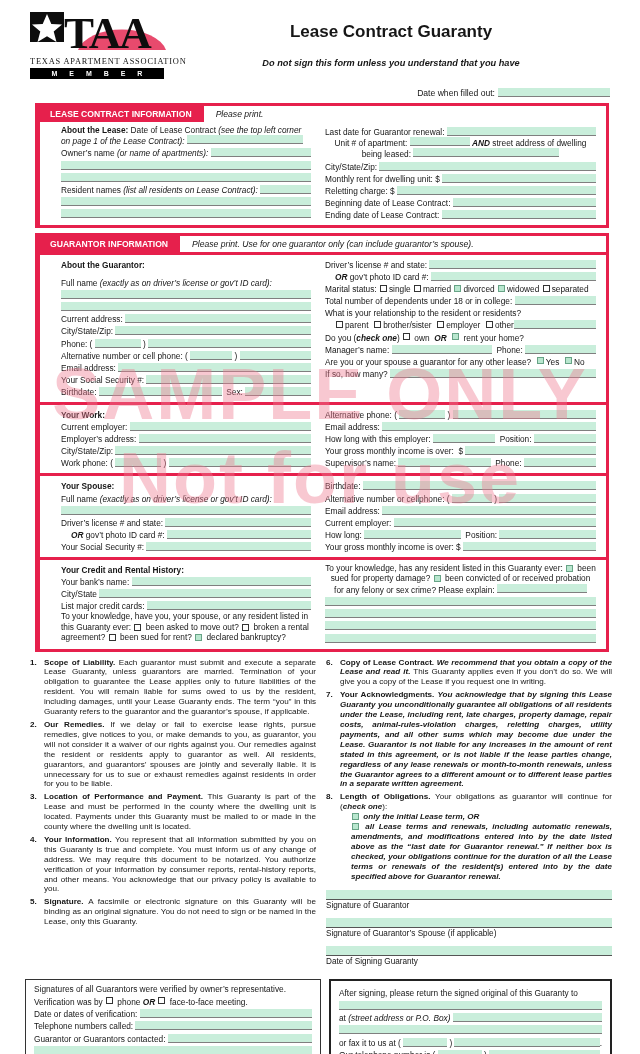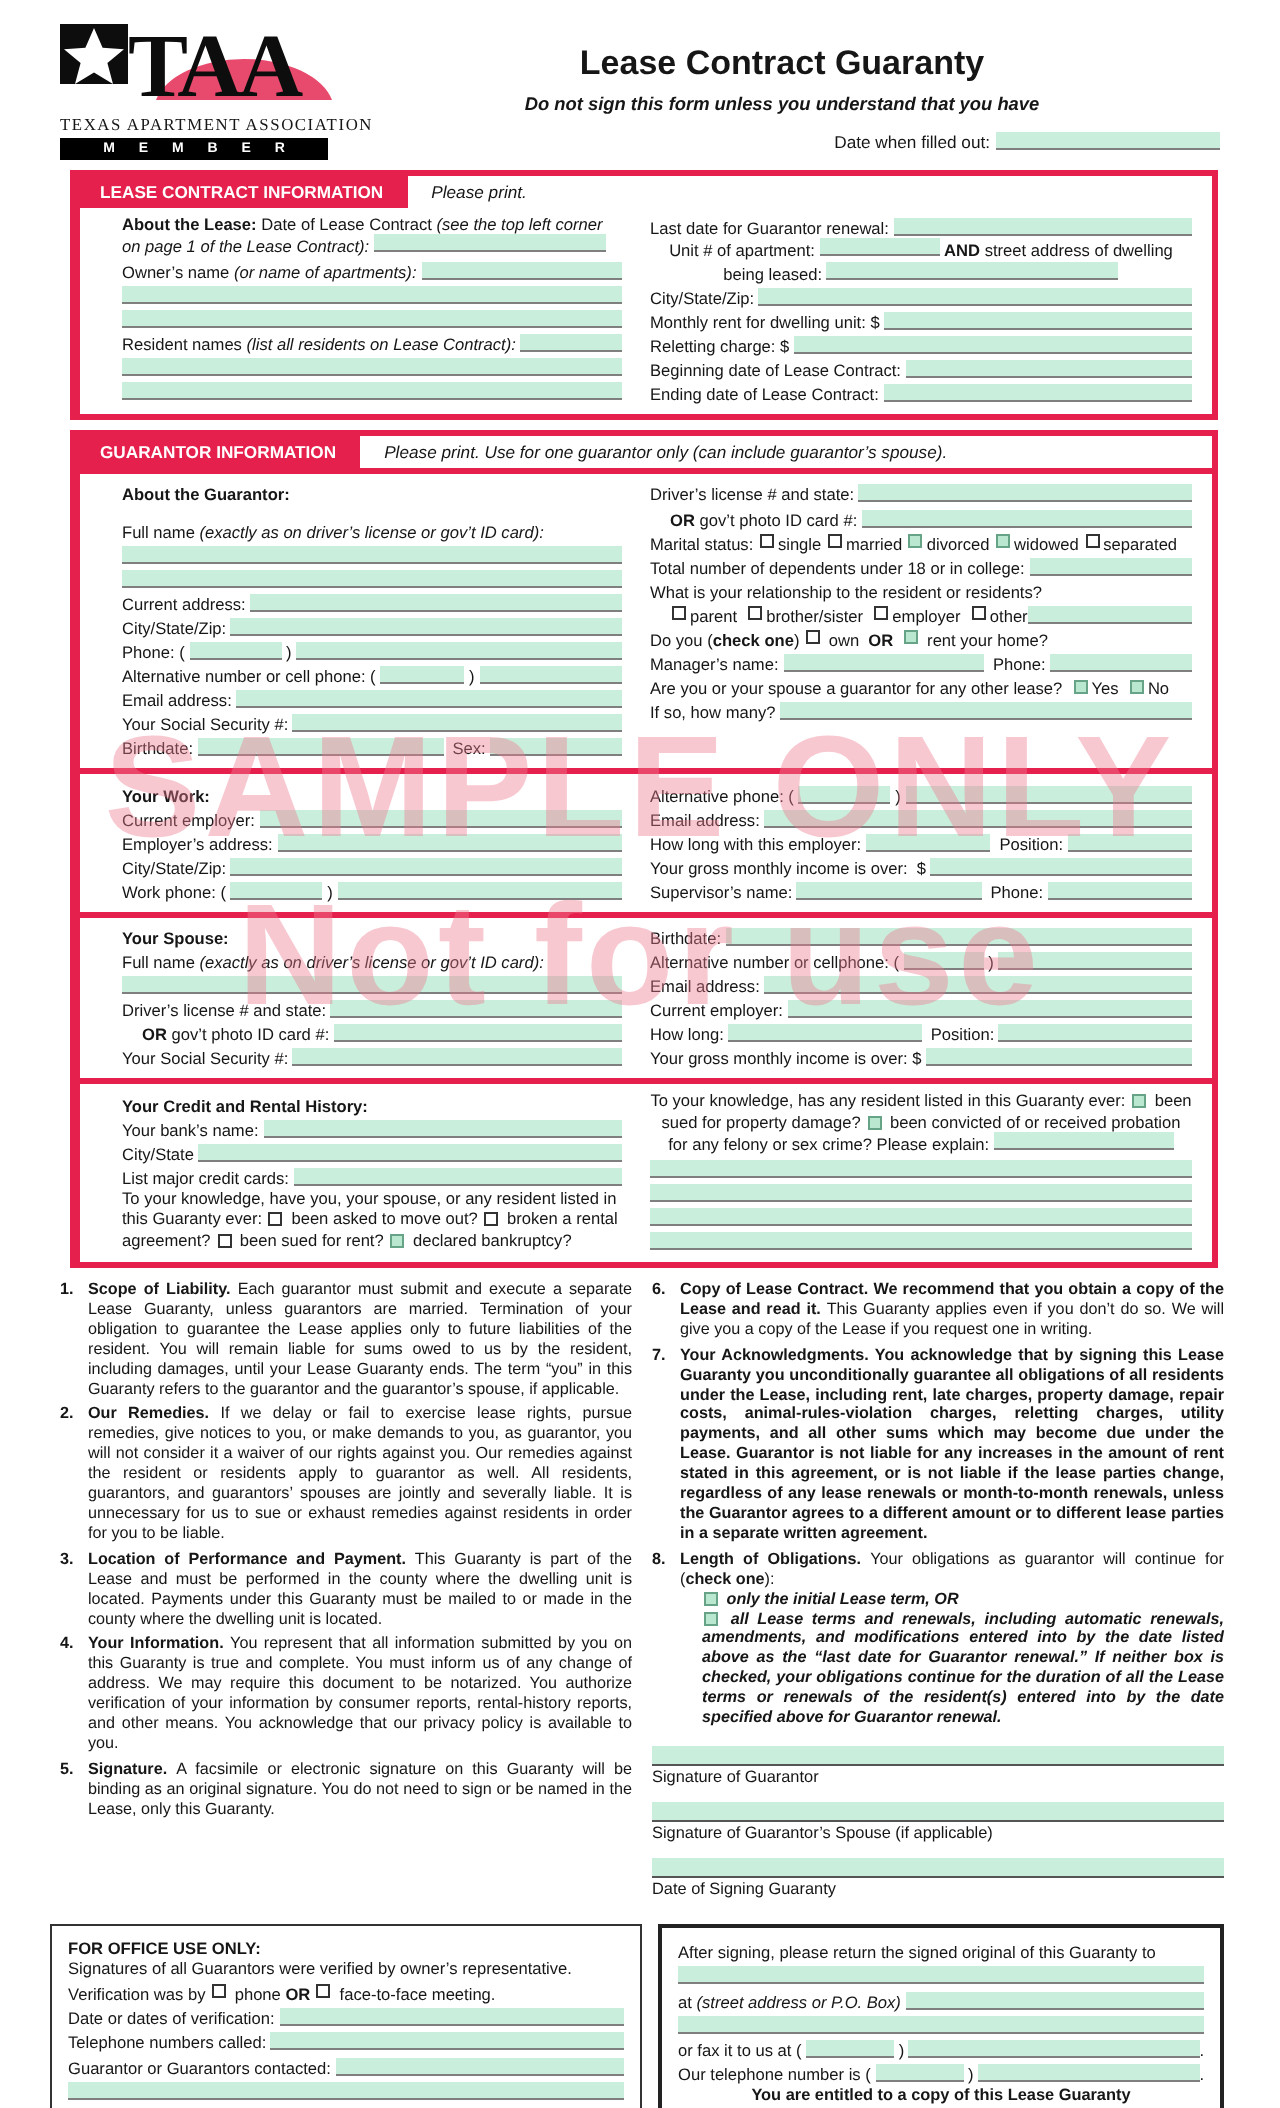--- a/index.html
+++ b/index.html
@@ -7,38 +7,38 @@
   html,body{width:640px;}
   body{
     height:1054px; overflow:hidden; position:relative; background:#fff;
     font-family:"Liberation Sans", sans-serif; color:var(--ink);
   }
   
   .header{display:flex; padding:10px 30px 0 30px;}
   .logo{width:142px; flex:0 0 142px;}
   .org-line{font-family:"Liberation Serif", serif; font-size:8.4px; letter-spacing:.8px; margin-top:1px; white-space:nowrap;}
   .member-bar{background:#000; color:#fff; font-size:7px; letter-spacing:5px; text-align:center; padding:2px 0 2px 5px; width:134px; margin-top:2px; font-weight:bold;}
-  .titlewrap{flex:1; display:flex; flex-direction:column; align-items:center; padding-top:12px;}
+  .titlewrap{flex:1; display:flex; flex-direction:column; align-items:center; padding-top:12px;gap:11px;}
   .title{font-size:17px; font-weight:bold; margin-bottom:5px;}
   .sub{font-style:italic; font-weight:600; font-size:9.2px; line-height:11.5px; text-align:center;}
   .datewrap{align-self:flex-end; margin-top:7px; font-size:8.6px; display:flex; align-items:flex-start;}
   .datewrap .fill{width:112px; margin-left:3px;}
   
   .fill{background:var(--green); border-bottom:1px solid #7f7f7f; height:9px; display:inline-block;}
   .frow{display:flex; align-items:flex-end; min-height:12.1px; font-size:8.3px; line-height:10px;}
   .frow .seg{white-space:pre;}
   .frow .fill{flex:1 1 22px; margin-bottom:1px;}
   .frow .fill.fw{flex:0 0 auto;}
   .prow{display:block; font-size:8.3px; line-height:10.4px;}
   .prow .fill{vertical-align:baseline;}
   .cb{width:7px; height:7px; border:1px solid #333; display:inline-block; background:#fff; vertical-align:-1px; margin:0 2px 0 1px; flex:0 0 auto; align-self:center;}
   .cbg{background:#b9e7cf; border-color:#67a386;}
   .bld{font-weight:bold;}
   .itl{font-style:italic;}
-  .bi{font-weight:bold; }
+  .bi{font-weight:bold; font-style:italic;}
   .gap{margin-bottom:6px;}
   .ctr{text-align:center;}
   
   .redbox{border:3px solid var(--red); border-left-width:5px; margin:5px 31px 5px 35px; background:#fff;}
   .boxhead{display:flex; align-items:stretch;}
   .secbar{background:var(--red); color:#fff; font-weight:bold; font-size:8.6px; padding:3px 12px 3px 10px; white-space:nowrap;}
   .secnote{font-style:italic; font-size:8.6px; padding:3px 0 0 12px;}
   .cols{display:flex; gap:14px; padding:3px 10px 5px 21px;}
   .col-l{flex:0 0 250px;}
   .col-r{flex:1; min-width:0;text-align:center;}
@@ -494,23 +494,20 @@
         <span class="sigline"></span>
         <div class="siglabel">Signature of Guarantor’s Spouse (if applicable)</div>
         <span class="sigline"></span>
         <div class="siglabel">Date of Signing Guaranty</div>
       </div>
   </div>
 </div>
 
 <div class="bottom">
   <div class="officebox" id="office-rows">
-      <div class="frow">
-        <span class="seg bld">FOR OFFICE USE ONLY:</span>
-      </div>
       <div class="prow"><span class="seg">Signatures of all Guarantors were verified by owner’s representative.</span></div>
       <div class="frow">
         <span class="seg">Verification was by </span>
         <span class="cb"></span>
         <span class="seg"> phone </span>
         <span class="seg bi">OR</span>
         <span class="seg"> </span>
         <span class="cb"></span>
         <span class="seg"> face-to-face meeting.</span>
       </div>

